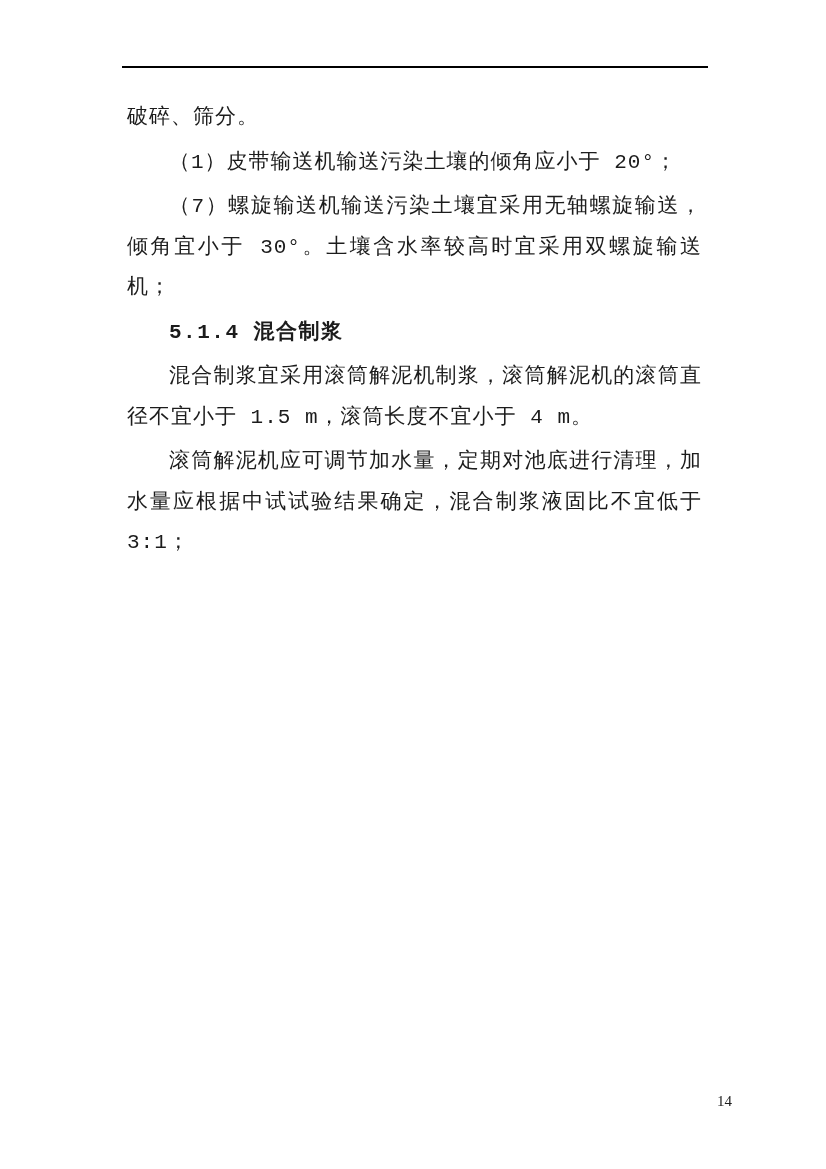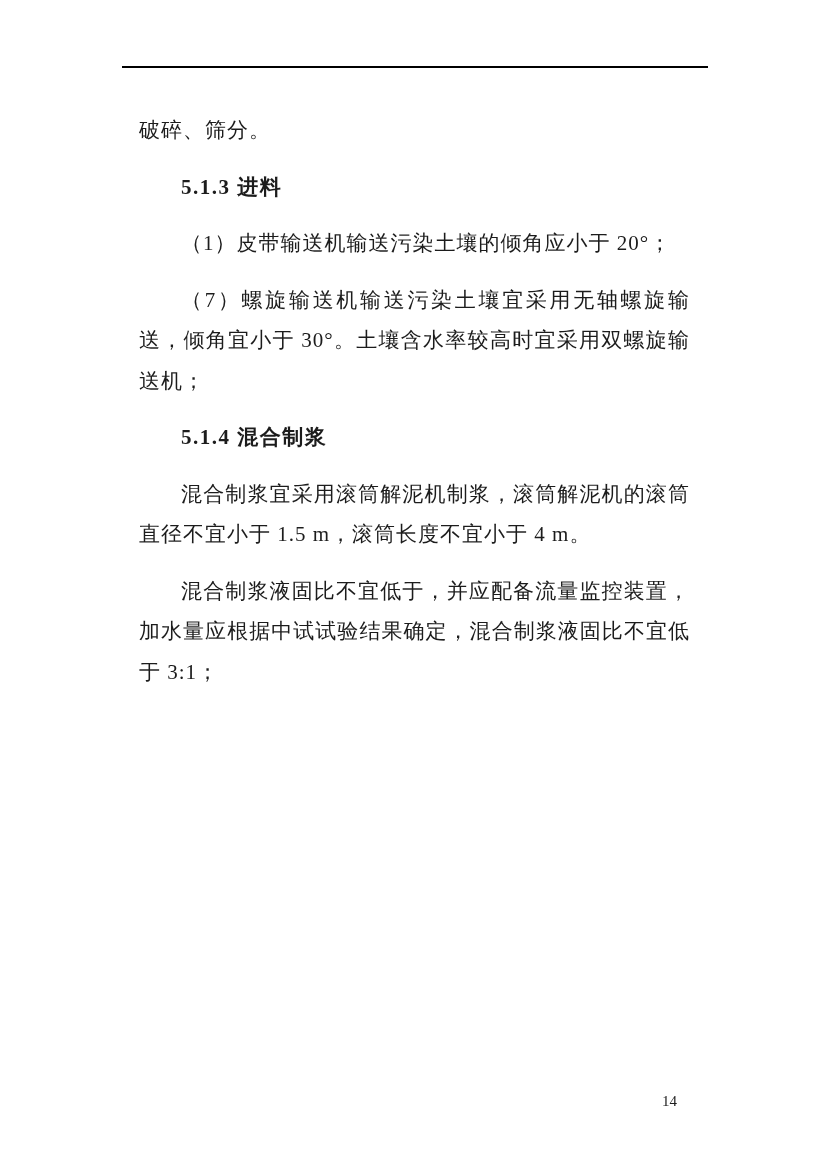--- a/index.html
+++ b/index.html
@@ -28,54 +28,54 @@
     top: 94px;
     width: 583px;
     font-family: "Liberation Serif", "DejaVu Serif", serif;
     font-size: 21px;
     line-height: 40.5px;
     color: #1c1c1c;
     text-align: justify;
     letter-spacing: 1px;
   }
   .para {
-    margin: 16px;
+    margin: 4px;
     padding: 0;
     text-indent: 2em;
+    font-family: Liberation Mono, monospace;
   }
   .para.continuation {
     text-indent: 0;
   }
   .para.heading {
     font-weight: bold;
     letter-spacing: 1.5px;
   }
   .page-number {
     position: absolute;
     left: 662px;
     top: 1093px;
     width: 70px;
-    text-align: left;
+    text-align: right;
     font-family: "Liberation Serif", "DejaVu Serif", serif;
     font-size: 15px;
     color: #1c1c1c;
   }
 </style>
 </head>
 <body>
 
 <div class="page">
 
   <div class="header-rule"></div>
 
   <div class="body-text">
     <p class="para continuation">破碎、筛分。</p>
-    <p class="para heading">5.1.3 进料</p>
     <p class="para">（1）皮带输送机输送污染土壤的倾角应小于 20°；</p>
     <p class="para">（7）螺旋输送机输送污染土壤宜采用无轴螺旋输送，倾角宜小于 30°。土壤含水率较高时宜采用双螺旋输送机；</p>
     <p class="para heading">5.1.4 混合制浆</p>
     <p class="para">混合制浆宜采用滚筒解泥机制浆，滚筒解泥机的滚筒直径不宜小于 1.5 m，滚筒长度不宜小于 4 m。</p>
-    <p class="para">混合制浆液固比不宜低于，并应配备流量监控装置，加水量应根据中试试验结果确定，混合制浆液固比不宜低于 3:1；</p>
+    <p class="para">滚筒解泥机应可调节加水量，定期对池底进行清理，加水量应根据中试试验结果确定，混合制浆液固比不宜低于 3:1；</p>
   </div>
 
   <div class="page-number">14</div>
 
 </div>
 
 </body></html>

